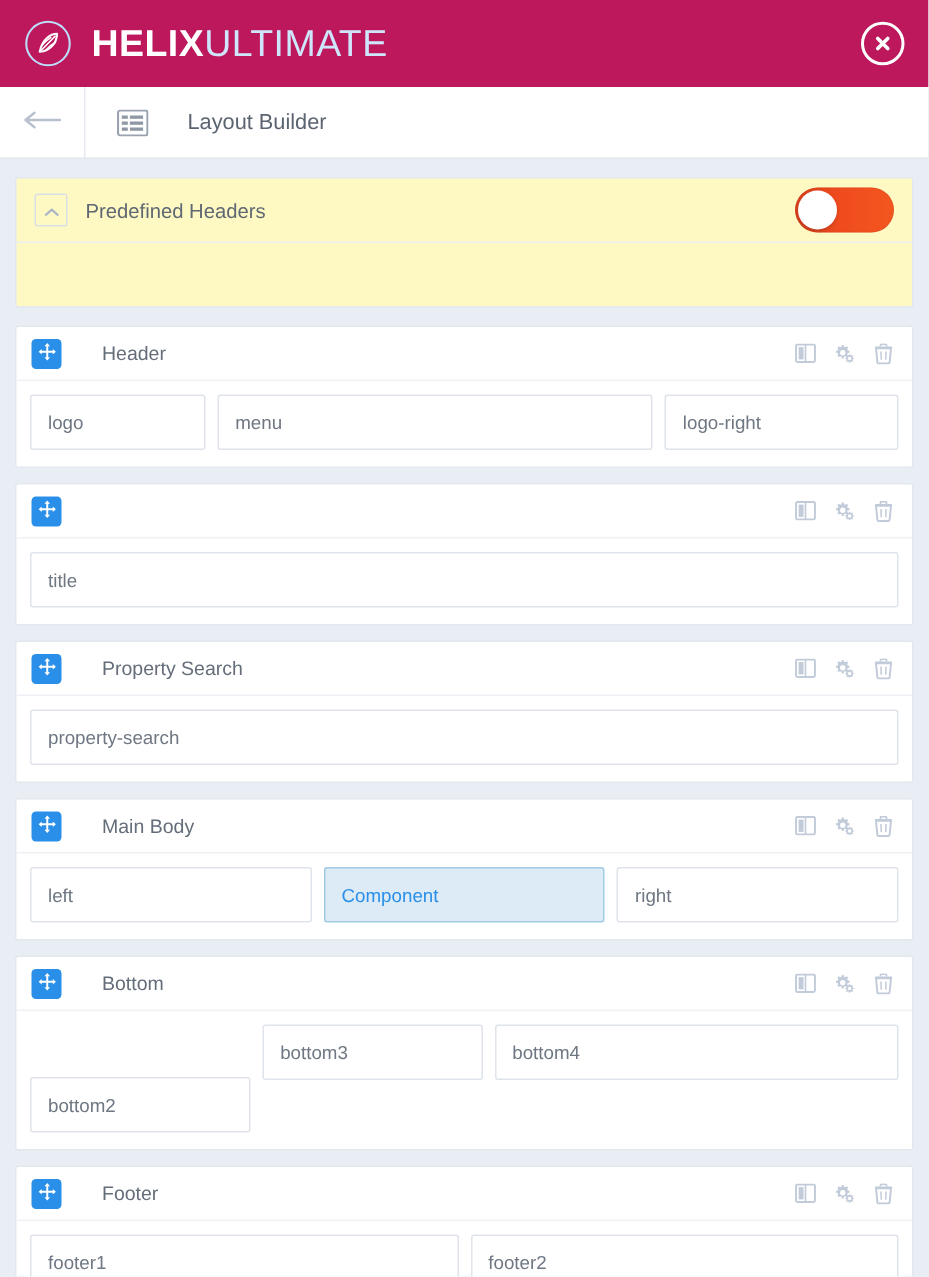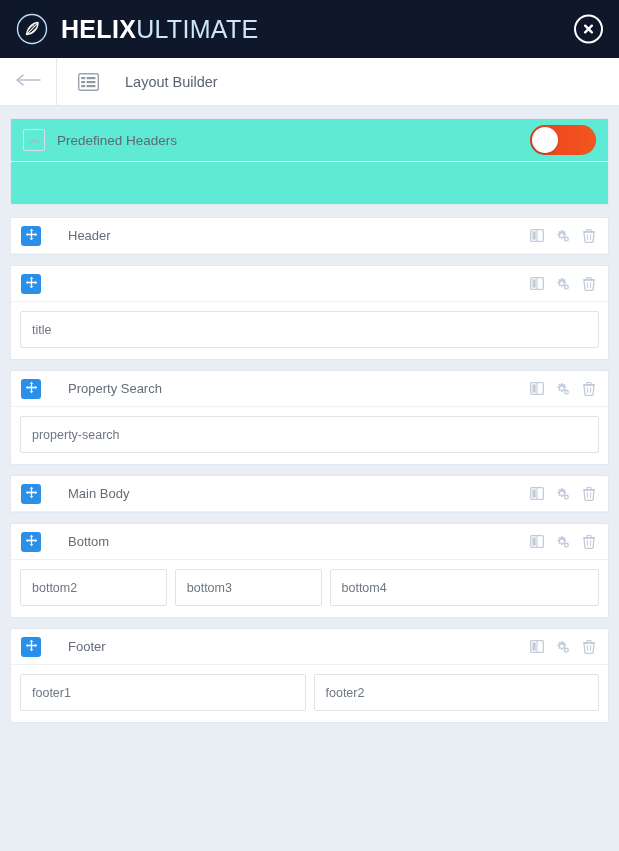--- a/index.html
+++ b/index.html
@@ -15,21 +15,21 @@
     background: #e9eef5;
     color: #6a7480;
     font-size: 13px;
     -webkit-font-smoothing: antialiased;
   }
 
   
   .topbar {
     position: relative;
     height: 58px;
-    background: #0f172a;
+    background: #be185d;
     display: flex;
     align-items: center;
     padding: 0 16px;
   }
   .brand {
     display: flex;
     align-items: center;
     gap: 13px;
   }
   .brand-logo {
@@ -100,21 +100,21 @@
     color: #5b6470;
   }
 
   
   .builder {
     padding: 12px 10px 0 10px;
   }
 
   
   .panel {
-    background: #5eead4;
+    background: #fef9c3;
     border: 1px solid #e3e8ef;
     border-radius: 2px;
     margin-bottom: 12px;
   }
   .panel-head {
     height: 43px;
     display: flex;
     align-items: center;
     padding: 0 13px 0 12px;
     border-bottom: 1px solid #eceff4;
@@ -345,20 +345,25 @@
           <svg viewBox="0 0 12 14" width="12" height="14">
             <path d="M1 3.2 h10 l-.9 9.2 a1 1 0 0 1 -1 .9 h-6.2 a1 1 0 0 1 -1-.9 Z" fill="none" stroke="#c2cbd9" stroke-width="1.3"></path>
             <rect x="0.2" y="2" width="11.6" height="1.4" rx="0.5" fill="#c2cbd9"></rect>
             <path d="M4 2 v-.9 a.7 .7 0 0 1 .7-.7 h2.6 a.7 .7 0 0 1 .7 .7 V2" fill="none" stroke="#c2cbd9" stroke-width="1.2"></path>
             <line x1="4.3" y1="5.3" x2="4.5" y2="10.8" stroke="#c2cbd9" stroke-width="1"></line>
             <line x1="7.7" y1="5.3" x2="7.5" y2="10.8" stroke="#c2cbd9" stroke-width="1"></line>
           </svg>
         </span>
       </div>
     </div>
+    <div class="section-body">
+          <div class="block" style="flex: 1 1 0px;">logo</div>
+          <div class="block" style="flex: 2.87 1 0px;">menu</div>
+          <div class="block" style="flex: 1.42 1 0px;">logo-right</div>
+        </div>
   </div>
 
   <div class="section">
     <div class="section-head">
       <div class="drag-handle">
         <span>
           <svg viewBox="0 0 14 14" width="13" height="13">
             <path d="M7 0.8 L9 3 L7.7 3 L7.7 6.3 L11 6.3 L11 5 L13.2 7 L11 9 L11 7.7
                      L7.7 7.7 L7.7 11 L9 11 L7 13.2 L5 11 L6.3 11 L6.3 7.7 L3 7.7 L3 9
                      L0.8 7 L3 5 L3 6.3 L6.3 6.3 L6.3 3 L5 3 Z" fill="#ffffff"></path>
@@ -504,20 +509,25 @@
           <svg viewBox="0 0 12 14" width="12" height="14">
             <path d="M1 3.2 h10 l-.9 9.2 a1 1 0 0 1 -1 .9 h-6.2 a1 1 0 0 1 -1-.9 Z" fill="none" stroke="#c2cbd9" stroke-width="1.3"></path>
             <rect x="0.2" y="2" width="11.6" height="1.4" rx="0.5" fill="#c2cbd9"></rect>
             <path d="M4 2 v-.9 a.7 .7 0 0 1 .7-.7 h2.6 a.7 .7 0 0 1 .7 .7 V2" fill="none" stroke="#c2cbd9" stroke-width="1.2"></path>
             <line x1="4.3" y1="5.3" x2="4.5" y2="10.8" stroke="#c2cbd9" stroke-width="1"></line>
             <line x1="7.7" y1="5.3" x2="7.5" y2="10.8" stroke="#c2cbd9" stroke-width="1"></line>
           </svg>
         </span>
       </div>
     </div>
+    <div class="section-body">
+          <div class="block" style="flex: 1 1 0px;">left</div>
+          <div class="block active" style="flex: 1 1 0px;">Component</div>
+          <div class="block" style="flex: 1 1 0px;">right</div>
+        </div>
   </div>
 
   <div class="section">
     <div class="section-head">
       <div class="drag-handle">
         <span>
           <svg viewBox="0 0 14 14" width="13" height="13">
             <path d="M7 0.8 L9 3 L7.7 3 L7.7 6.3 L11 6.3 L11 5 L13.2 7 L11 9 L11 7.7
                      L7.7 7.7 L7.7 11 L9 11 L7 13.2 L5 11 L6.3 11 L6.3 7.7 L3 7.7 L3 9
                      L0.8 7 L3 5 L3 6.3 L6.3 6.3 L6.3 3 L5 3 Z" fill="#ffffff"></path>
@@ -556,21 +566,21 @@
             <path d="M1 3.2 h10 l-.9 9.2 a1 1 0 0 1 -1 .9 h-6.2 a1 1 0 0 1 -1-.9 Z" fill="none" stroke="#c2cbd9" stroke-width="1.3"></path>
             <rect x="0.2" y="2" width="11.6" height="1.4" rx="0.5" fill="#c2cbd9"></rect>
             <path d="M4 2 v-.9 a.7 .7 0 0 1 .7-.7 h2.6 a.7 .7 0 0 1 .7 .7 V2" fill="none" stroke="#c2cbd9" stroke-width="1.2"></path>
             <line x1="4.3" y1="5.3" x2="4.5" y2="10.8" stroke="#c2cbd9" stroke-width="1"></line>
             <line x1="7.7" y1="5.3" x2="7.5" y2="10.8" stroke="#c2cbd9" stroke-width="1"></line>
           </svg>
         </span>
       </div>
     </div>
     <div class="section-body">
-          <div class="block" style="flex: 1 1 0px;">bottom2</div>
+          <div class="block" style="flex: 1 1 0px; margin-top: 35px;">bottom2</div>
           <div class="block" style="flex: 1 1 0px;">bottom3</div>
           <div class="block" style="flex: 2 1 0px;">bottom4</div>
         </div>
   </div>
 
   <div class="section">
     <div class="section-head">
       <div class="drag-handle">
         <span>
           <svg viewBox="0 0 14 14" width="13" height="13">

